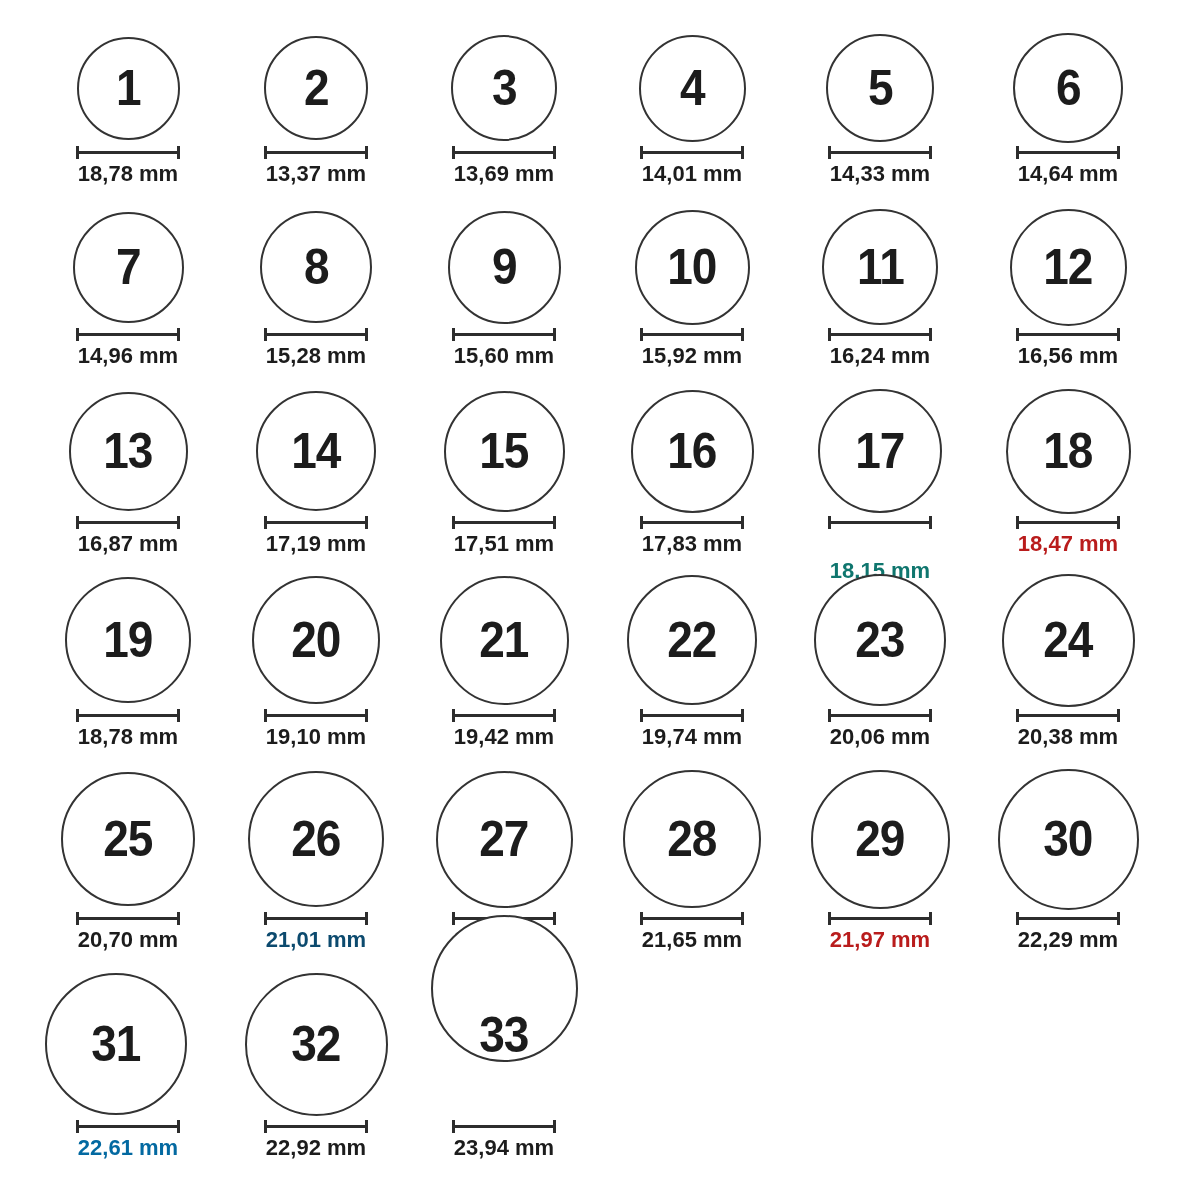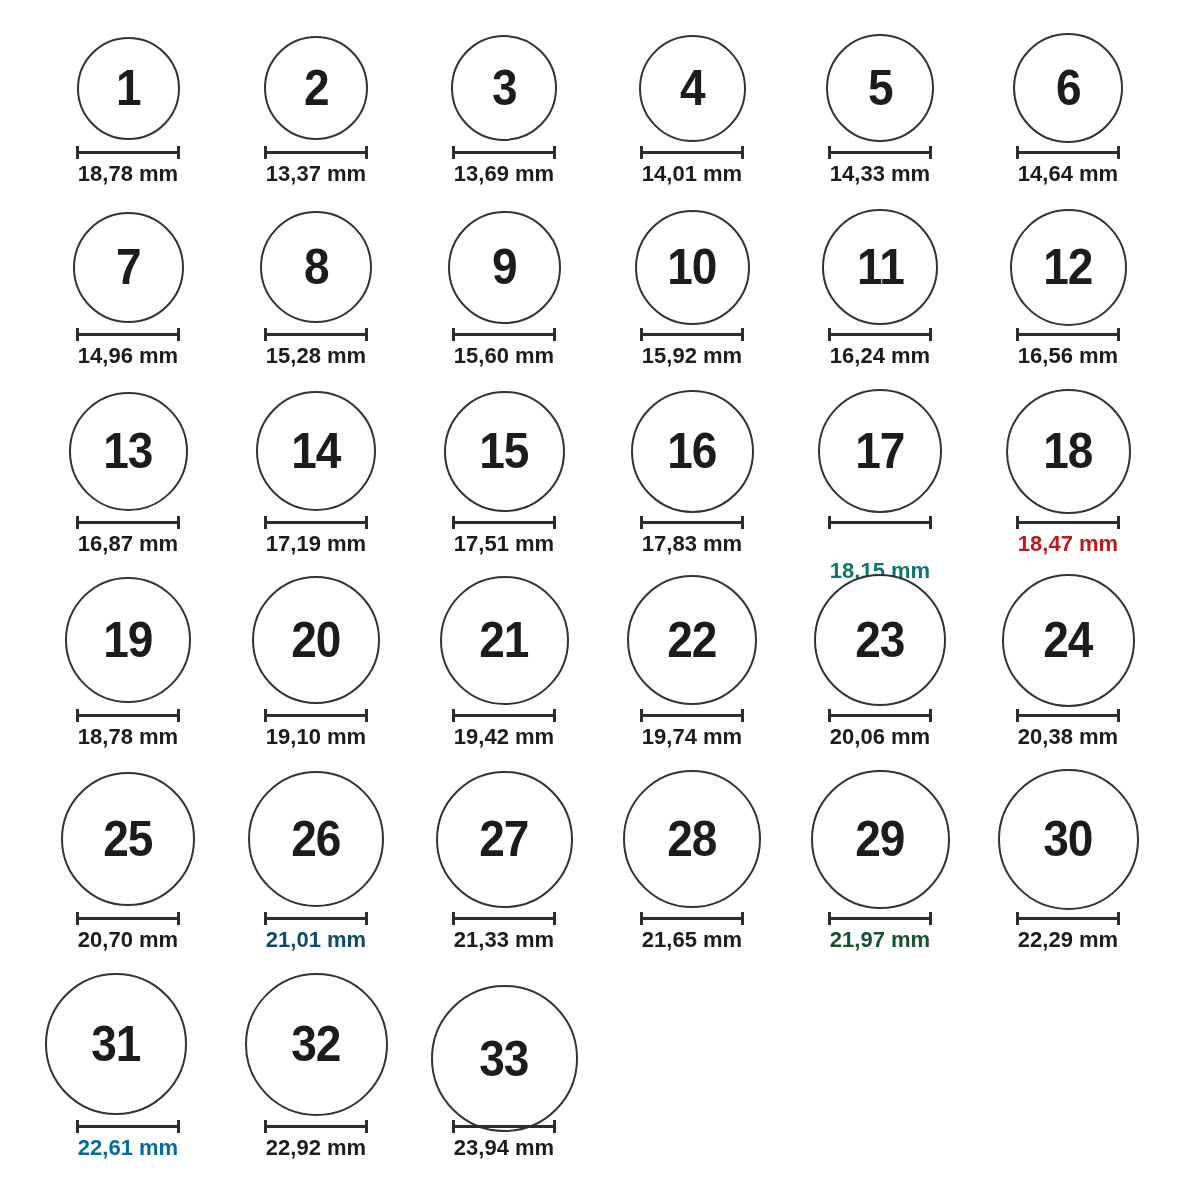--- a/index.html
+++ b/index.html
@@ -319,21 +319,21 @@
       </div>
       <div class="mm-label" style="left: 622px; top: 927px; color: rgb(28, 28, 28);">21,65 mm</div>
     </div>
     <div class="ring-item">
       <div class="circle" style="left: 810.5px; top: 769.5px; width: 139px; height: 139px; border-color: rgb(51, 51, 51);">
         <span class="num" style="color: rgb(28, 28, 28);">29</span>
       </div>
       <div class="dim" style="left: 828px; top: 911.5px; width: 104px; border-left-color: rgb(45, 45, 45); border-right-color: rgb(45, 45, 45);">
         <div class="bar" style="background: rgb(45, 45, 45);"></div>
       </div>
-      <div class="mm-label" style="left: 810px; top: 927px; color: #14532d;">21,97 mm</div>
+      <div class="mm-label" style="left: 810px; top: 927px; color: #b91c1c;">21,97 mm</div>
     </div>
     <div class="ring-item">
       <div class="circle" style="left: 997.5px; top: 768.5px; width: 141px; height: 141px; border-color: rgb(51, 51, 51);">
         <span class="num" style="color: rgb(28, 28, 28);">30</span>
       </div>
       <div class="dim" style="left: 1016px; top: 911.5px; width: 104px; border-left-color: rgb(45, 45, 45); border-right-color: rgb(45, 45, 45);">
         <div class="bar" style="background: rgb(45, 45, 45);"></div>
       </div>
       <div class="mm-label" style="left: 998px; top: 927px; color: rgb(28, 28, 28);">22,29 mm</div>
     </div>
@@ -349,21 +349,21 @@
     <div class="ring-item">
       <div class="circle" style="left: 244.5px; top: 972.5px; width: 143px; height: 143px; border-color: rgb(51, 51, 51);">
         <span class="num" style="color: rgb(28, 28, 28);">32</span>
       </div>
       <div class="dim" style="left: 264px; top: 1119.5px; width: 104px; border-left-color: rgb(45, 45, 45); border-right-color: rgb(45, 45, 45);">
         <div class="bar" style="background: rgb(45, 45, 45);"></div>
       </div>
       <div class="mm-label" style="left: 246px; top: 1135px; color: rgb(28, 28, 28);">22,92 mm</div>
     </div>
     <div class="ring-item">
-      <div class="circle" style="left: 430.5px; top: 985px; width: 147px; height: 147px; border-color: rgb(51, 51, 51);">
+      <div class="circle" style="left: 430.5px; top: 915px; width: 147px; height: 147px; border-color: rgb(51, 51, 51); align-items: flex-end;">
         <span class="num" style="color: rgb(28, 28, 28);">33</span>
       </div>
       <div class="dim" style="left: 452px; top: 1119.5px; width: 104px; border-left-color: rgb(45, 45, 45); border-right-color: rgb(45, 45, 45);">
         <div class="bar" style="background: rgb(45, 45, 45);"></div>
       </div>
       <div class="mm-label" style="left: 434px; top: 1135px; color: rgb(28, 28, 28);">23,94 mm</div>
     </div>
   </div>
 
 </body></html>

